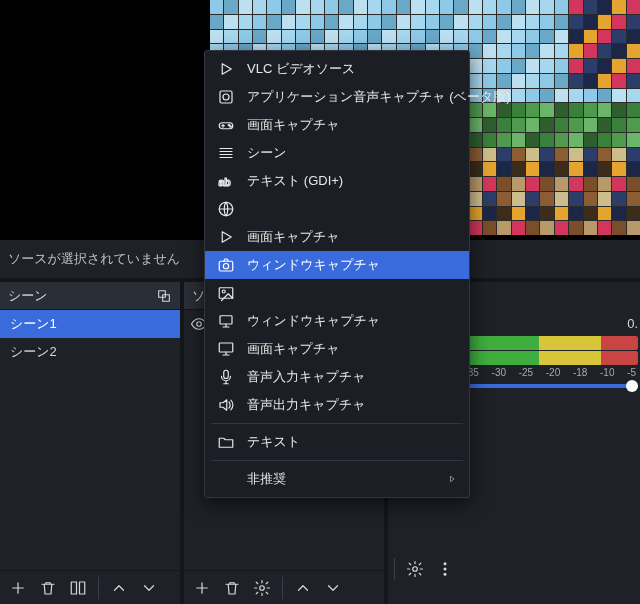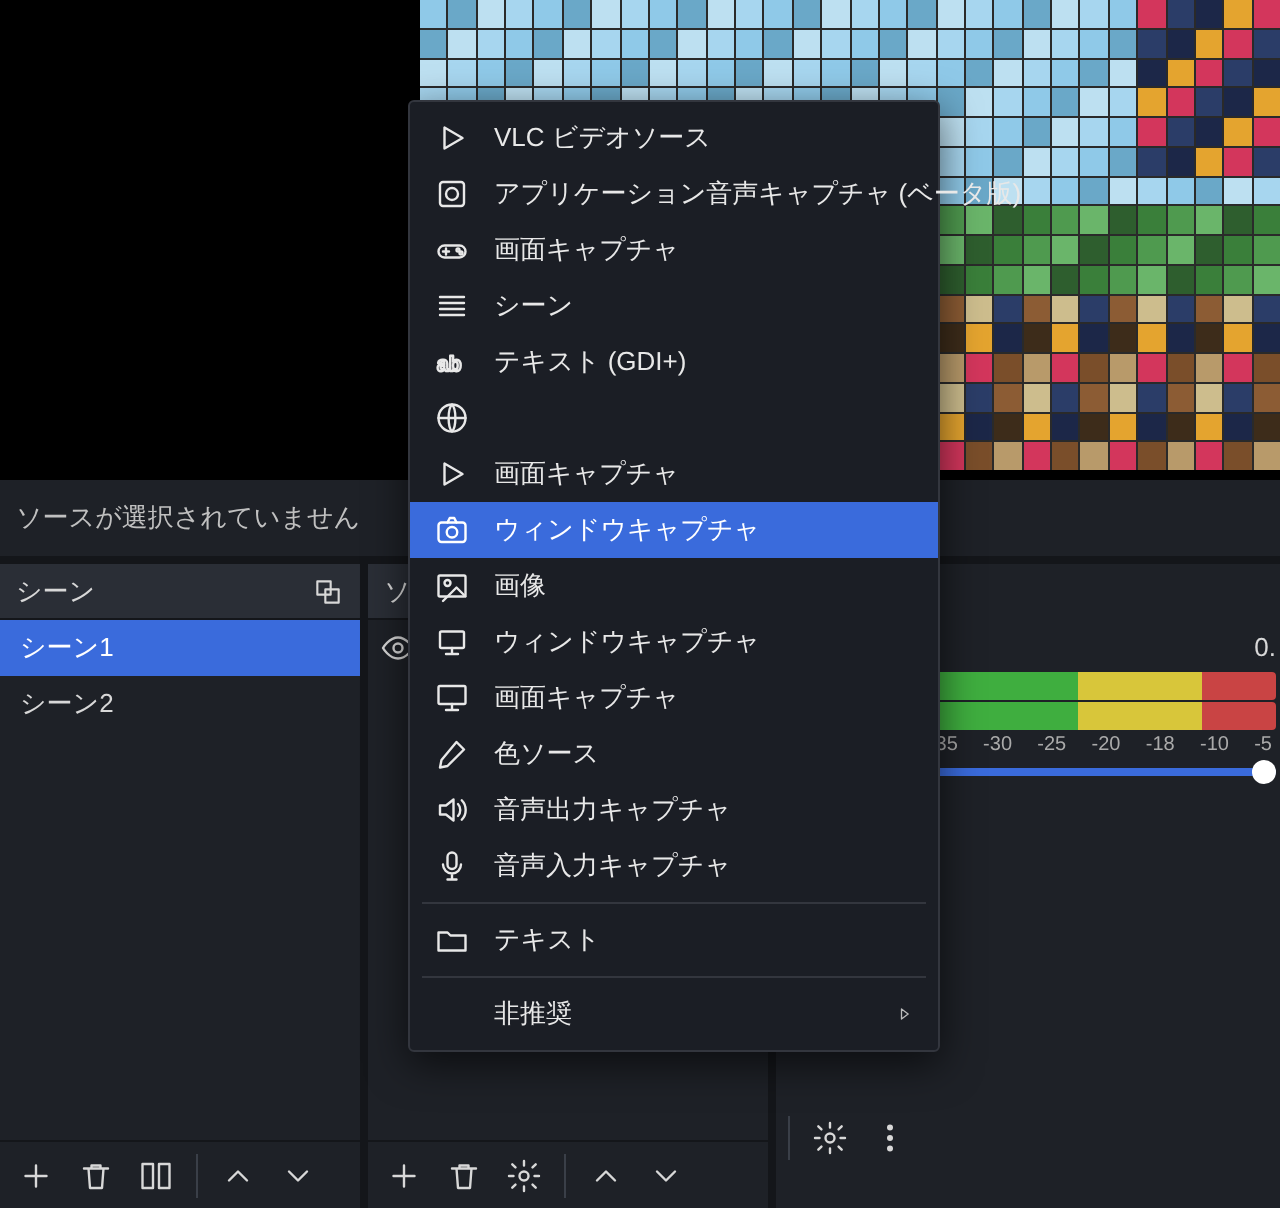--- a/index.html
+++ b/index.html
@@ -815,21 +815,20 @@
       <span class="label">ウィンドウキャプチャ</span>
     </div>
     <div class="mi">
       <span class="icon">
         <svg viewBox="0 0 24 24">
           <rect x="3" y="5" width="18" height="14" rx="1"></rect>
           <circle cx="9" cy="10" r="2"></circle>
           <path d="M21 19l-6-6-9 9"></path>
         </svg>
       </span>
-      <span class="label">画像</span>
     </div>
     <div class="mi">
       <span class="icon">
         <svg viewBox="0 0 24 24">
           <rect x="4" y="5" width="16" height="11" rx="1"></rect>
           <path d="M12 16v4M8 20h8"></path>
         </svg>
       </span>
       <span class="label">ウィンドウキャプチャ</span>
     </div>
@@ -838,42 +837,34 @@
         <svg viewBox="0 0 24 24">
           <rect x="3" y="4" width="18" height="12" rx="1"></rect>
           <path d="M8 20h8M12 16v4"></path>
         </svg>
       </span>
       <span class="label">画面キャプチャ</span>
     </div>
     <div class="mi">
       <span class="icon">
         <svg viewBox="0 0 24 24">
-          <path d="M15 4l5 5L9 20l-5 1 1-5z"></path>
-        </svg>
-      </span>
-      <span class="label">色ソース</span>
+          <rect x="9" y="3" width="6" height="11" rx="3"></rect>
+          <path d="M6 11a6 6 0 0 0 12 0M12 17v4M9 21h6"></path>
+        </svg>
+      </span>
+      <span class="label">音声入力キャプチャ</span>
     </div>
     <div class="mi">
       <span class="icon">
         <svg viewBox="0 0 24 24">
           <path d="M4 9v6h4l5 4V5L8 9H4z"></path>
           <path d="M16 8c2 2 2 6 0 8M18.5 5.5c3.5 3.5 3.5 9.5 0 13"></path>
         </svg>
       </span>
       <span class="label">音声出力キャプチャ</span>
-    </div>
-    <div class="mi">
-      <span class="icon">
-        <svg viewBox="0 0 24 24">
-          <rect x="9" y="3" width="6" height="11" rx="3"></rect>
-          <path d="M6 11a6 6 0 0 0 12 0M12 17v4M9 21h6"></path>
-        </svg>
-      </span>
-      <span class="label">音声入力キャプチャ</span>
     </div>
     <div class="sep"></div>
     <div class="mi">
       <span class="icon">
         <svg viewBox="0 0 24 24">
           <path d="M3 7h6l2 2h10v10H3z"></path>
         </svg>
       </span>
       <span class="label">テキスト</span>
     </div>

